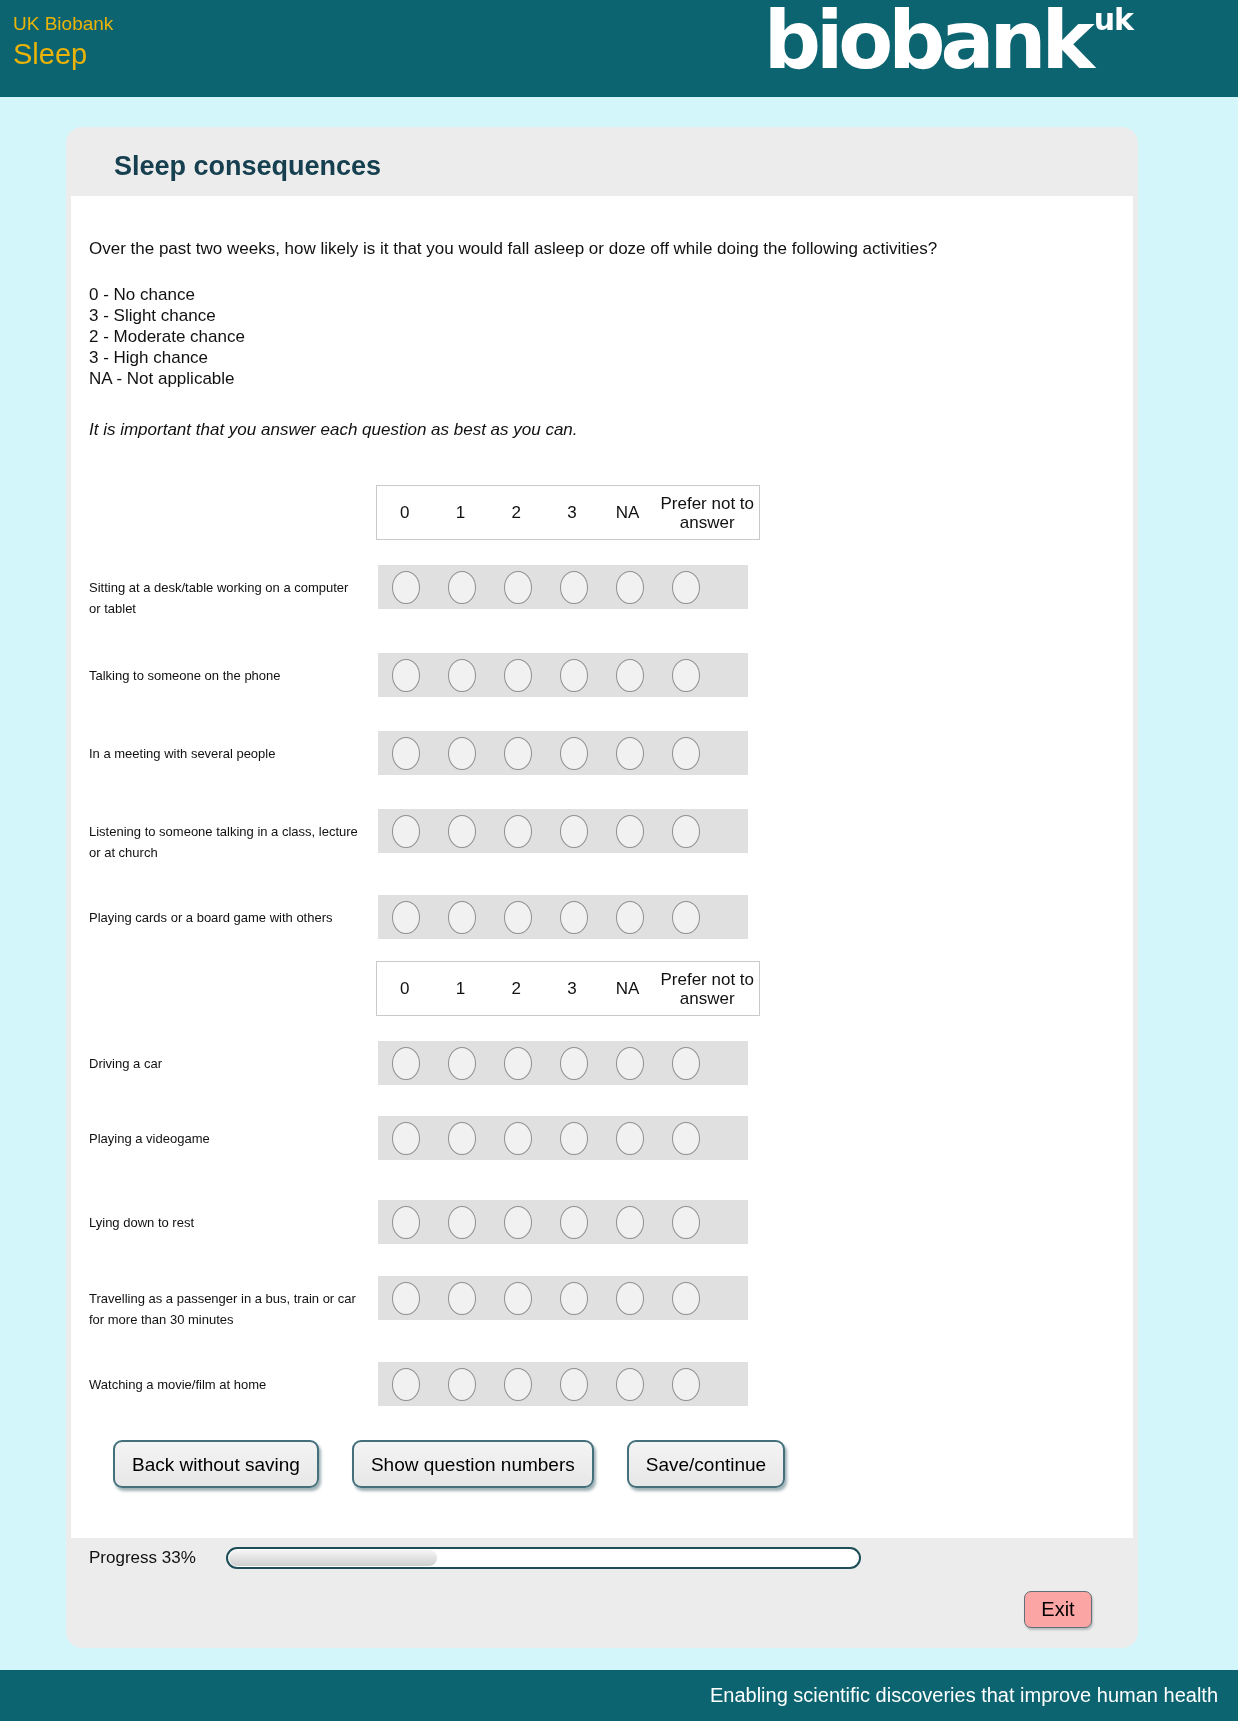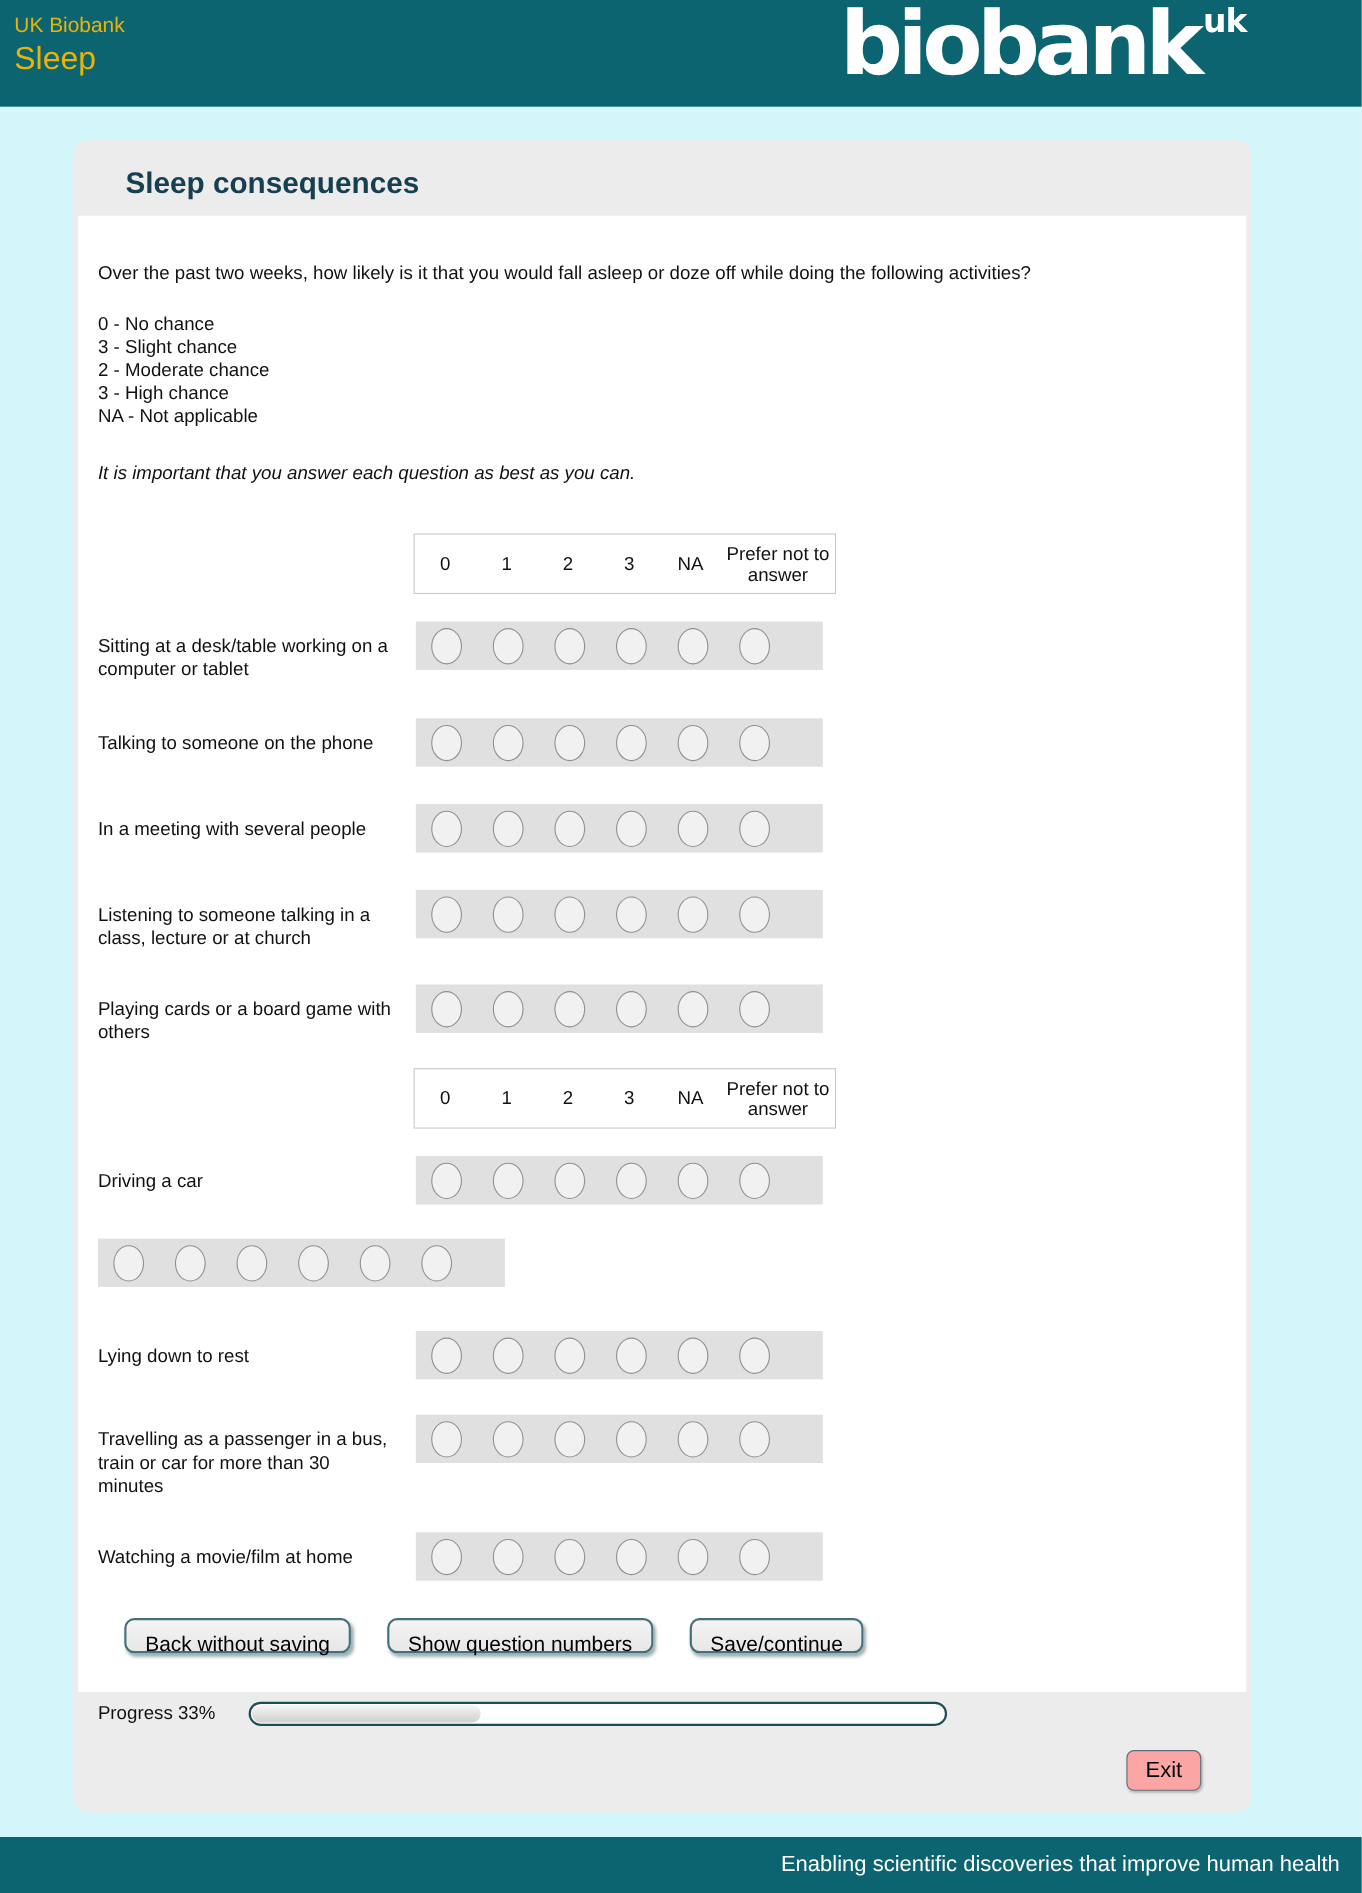--- a/index.html
+++ b/index.html
@@ -56,41 +56,41 @@
     display:flex;align-items:center;
   }
   .scale-header .cell{
     width:56px;text-align:center;font-size:17px;line-height:19px;
   }
   .scale-header .cell-wide{width:104px;}
   .q-row{display:flex;align-items:flex-start;}
   .q-label{
     width:289px;box-sizing:border-box;
     padding:12px 16px 0 0;
-    font-size:17px;line-height:21px;
+    font-size:13px;line-height:21px;
   }
   .q-band{
     width:370px;height:44px;background:var(--band,#e0e0e0);
     display:flex;align-items:center;flex:none;
   }
   .q-band .rcell{width:56px;display:flex;justify-content:center;}
   .radio{
     width:28px;height:33px;box-sizing:border-box;
     background:var(--radio_fill,#f1f1f1);
     border:1.5px solid var(--radio_border,#909090);
     border-radius:50%;
     display:inline-block;cursor:pointer;
   }
   .mt22{margin-top:22px;} .mt25{margin-top:25px;} .mt31{margin-top:31px;}
   .mt32{margin-top:32px;} .mt34{margin-top:34px;} .mt40{margin-top:40px;}
   .mt44{margin-top:44px;}
   
   .btnrow{margin-top:34px;margin-left:24px;display:flex;gap:33px;}
   .btn{
-    height:32px;padding:12px 17px;
+    height:48px;padding:12px 17px;
     font-family:"Liberation Sans",sans-serif;font-size:19px;color:#000;
     background:linear-gradient(180deg,#f4f4f4,#e7e7e7);
     border:2px solid var(--btn_border,#44707c);border-radius:9px;
     box-shadow:2px 3px 3px rgba(40,80,90,.45);
     cursor:pointer;
   }
   
   .progress-row{
     position:absolute;left:23px;top:1420px;
     display:flex;align-items:center;
@@ -304,20 +304,21 @@
         <span class="rcell">
             <span class="radio"></span>
           </span>
         <span class="rcell">
             <span class="radio"></span>
           </span>
       </div>
     </div>
 
     <div class="q-row mt31">
+      <div class="q-label">Playing a videogame</div>
       <div class="q-band">
         <span class="rcell">
             <span class="radio"></span>
           </span>
         <span class="rcell">
             <span class="radio"></span>
           </span>
         <span class="rcell">
             <span class="radio"></span>
           </span>

